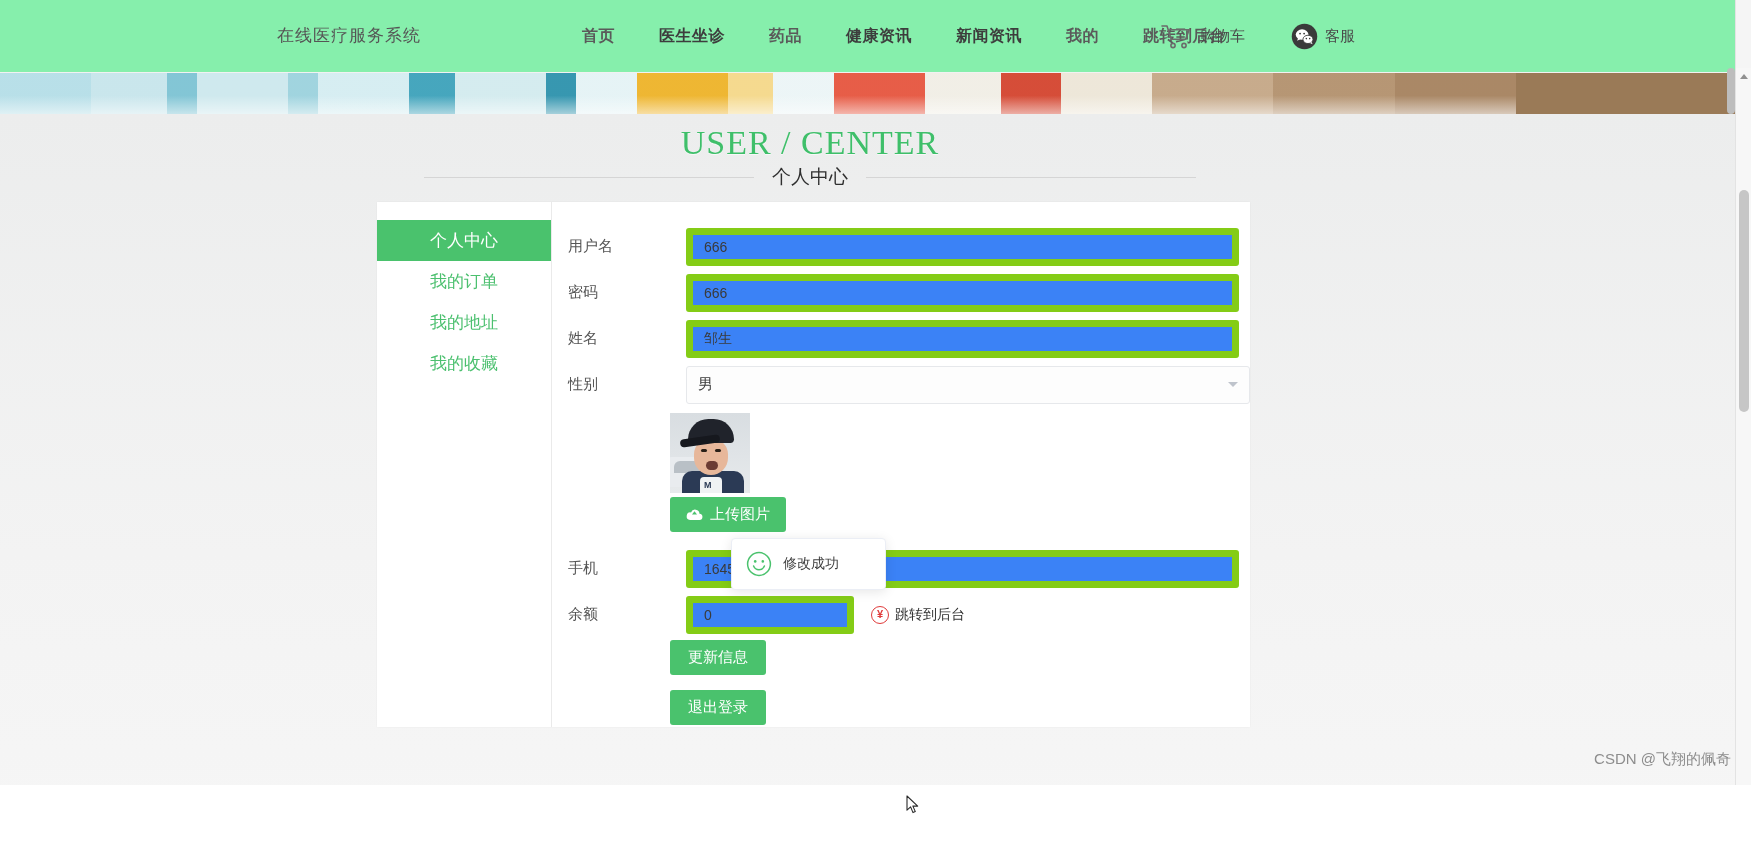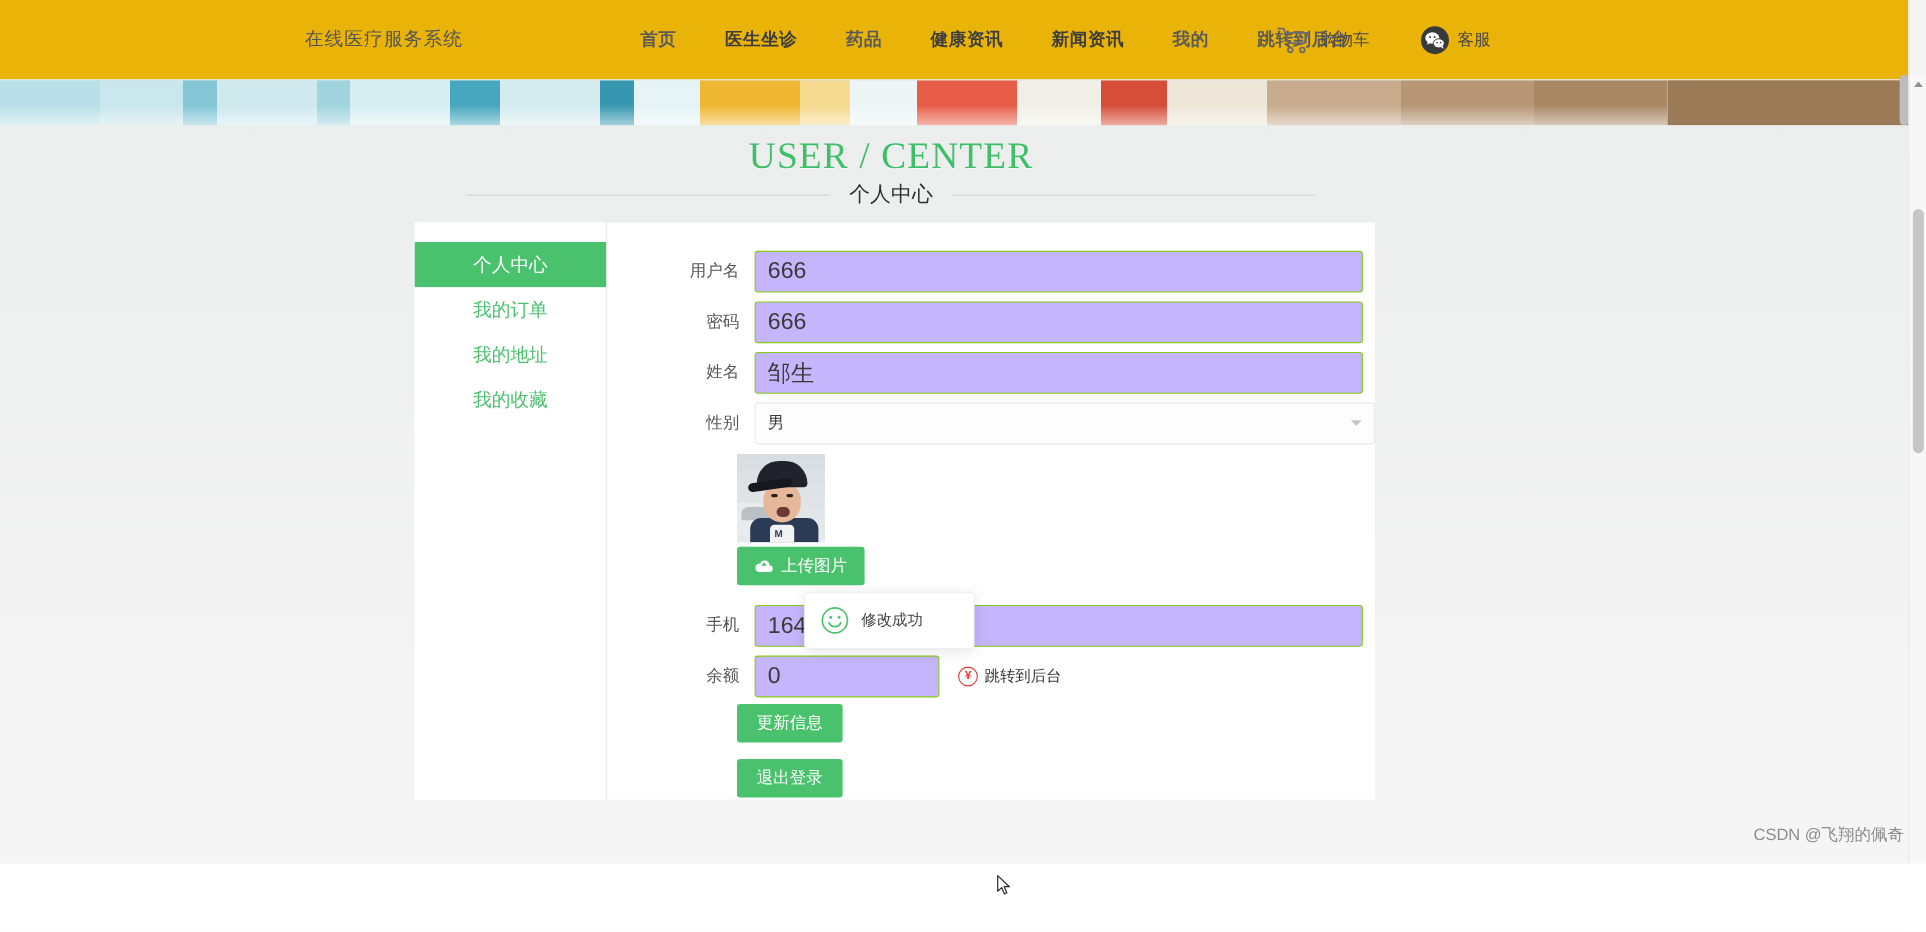--- a/index.html
+++ b/index.html
@@ -16,21 +16,21 @@
     position: absolute; left: 0; top: 0;
     width: 1735px; height: 847px;
     overflow: hidden;
     background: #fff;
   }
 
   
   .navbar {
     position: absolute; left: 0; top: 0;
     width: 1735px; height: 73px;
-    background: #eab308;
+    background: #86efac;
     display: flex; align-items: center;
     border-bottom: 1px solid #f2f2f2;
     text-align: right;
   }
   .brand {
     position: absolute; left: 277px; top: 24px;
     font-size: 17px; color: #555; letter-spacing: 1px;
     white-space: nowrap;
   }
   .nav-links {
@@ -137,28 +137,28 @@
   .side-item + .side-item { margin-top: 0; }
   .side-item.active { background: #4ac26d; color: #fff; }
 
   .form-area { flex: 1; padding: 24px 0 0 0; position: relative; }
   .form-row {
     display: flex; align-items: center;
     margin-bottom: 5px;
     height: 41px;
   }
   .form-label {
-    width: 118px; text-align: right; padding-right: 14px;
+    width: 118px; padding-right: 14px;
     font-size: 15px; color: #555; white-space: nowrap; margin-left: 16px;
   }
   .form-input {
     width: 553px; height: 38px;
-    border: 1px solid #84cc16; border-radius: 3px;
-    background: #c4b5fd;
-    font-size: 21px; color: #3a3a3a;
+    border: 7px solid #84cc16; border-radius: 3px;
+    background: #3b82f6;
+    font-size: 14px; color: #3a3a3a;
     padding: 0 11px; outline: none;
     font-family: inherit;
   }
   .form-input.short { width: 168px; }
   .select-wrap { position: relative; width: 564px; }
   .form-select {
     width: 564px; height: 38px;
     border: 1px solid #e6e8eb; border-radius: 3px;
     background: #fdfdfd; font-size: 15px; color: #3a3a3a;
     padding: 0 11px; outline: none; appearance: none;

